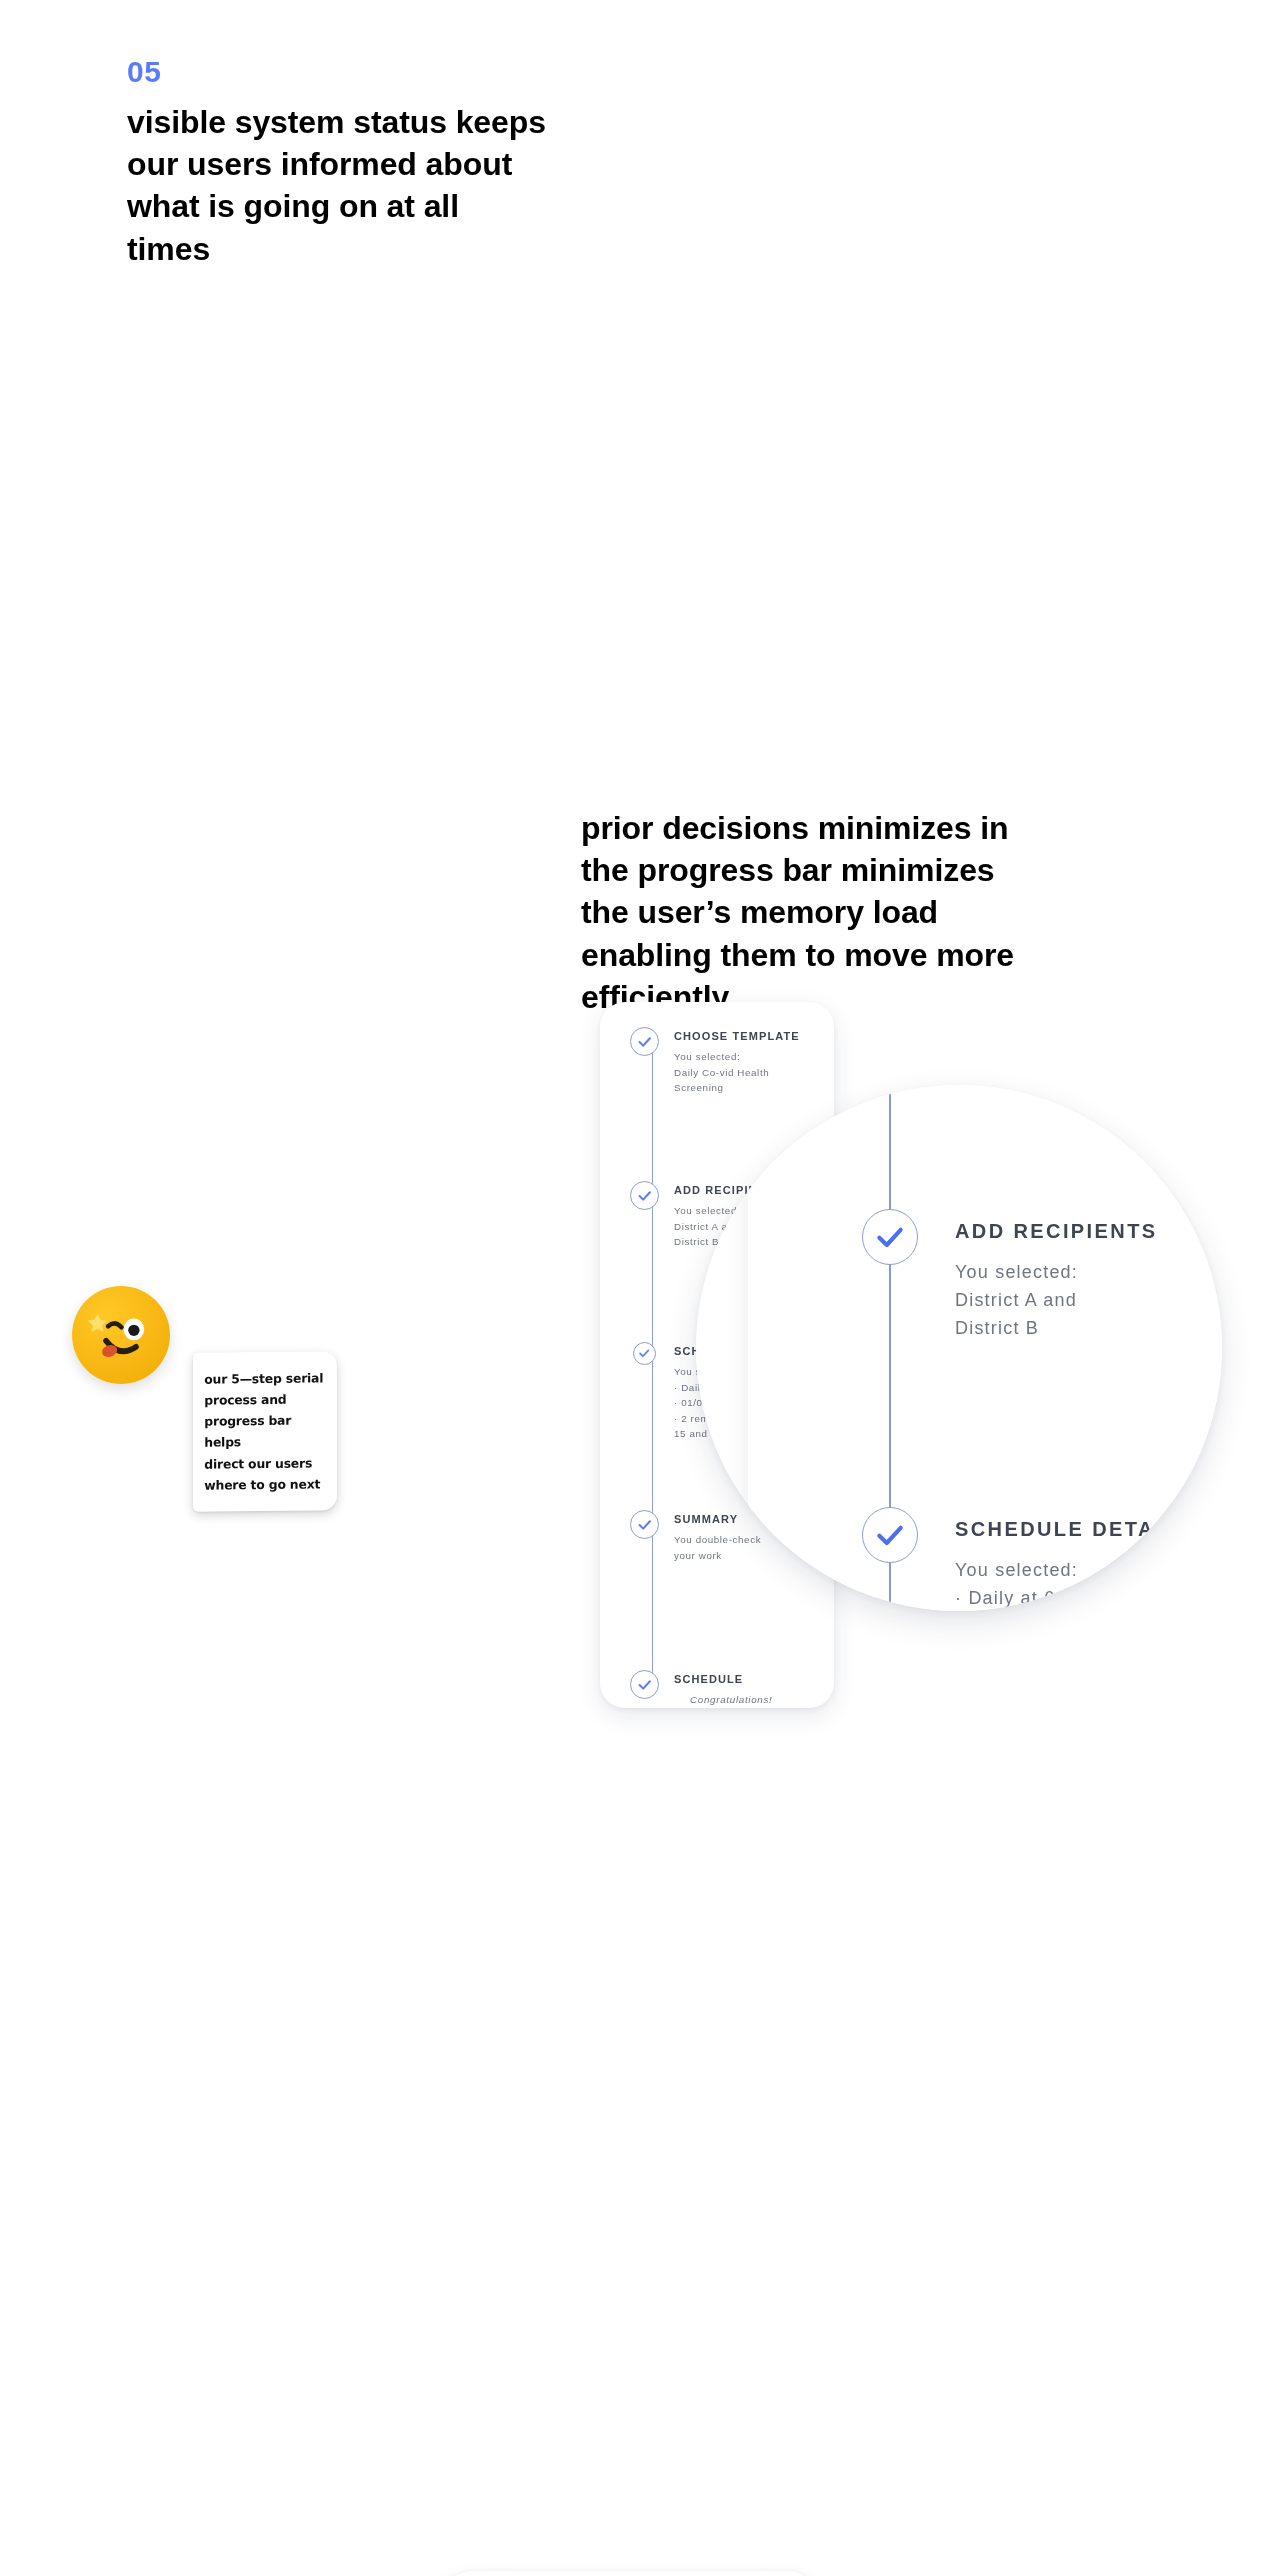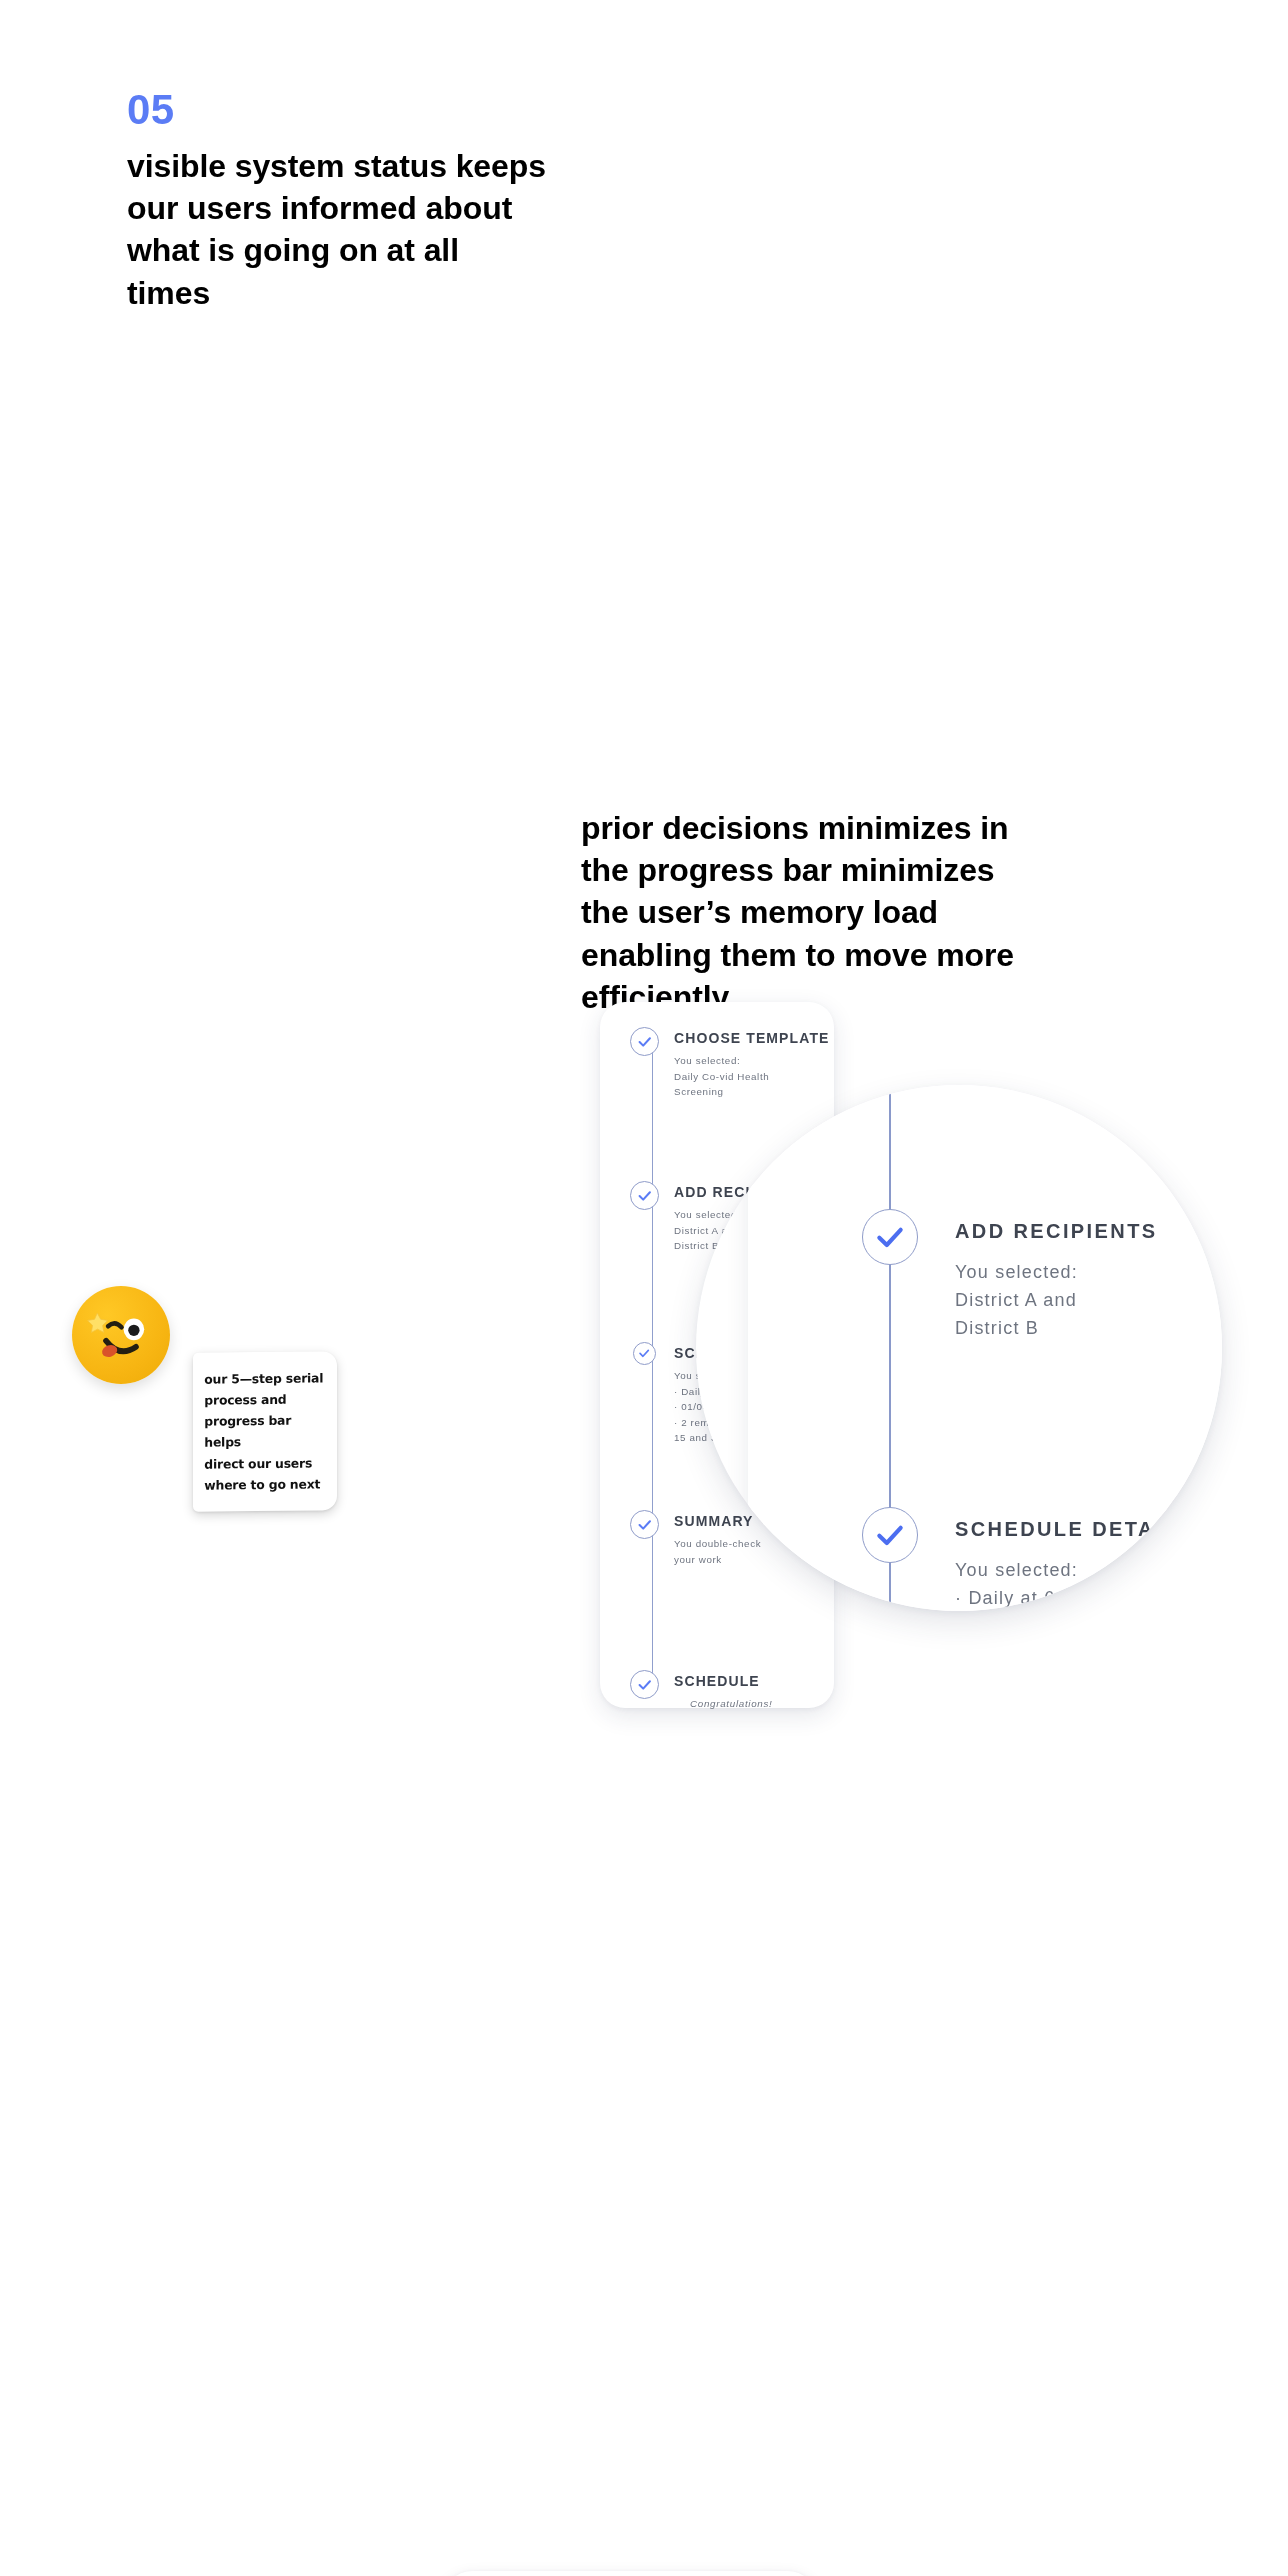--- a/index.html
+++ b/index.html
@@ -16,25 +16,24 @@
     position: relative;
     width: 1288px;
     height: 2748px;
     background: #ffffff;
   }
 
   
   .section-num {
     font-family: "Liberation Sans", sans-serif;
     font-weight: bold;
-    font-size: 42px;
+    font-size: 30px;
     letter-spacing: 0.5px;
     color: #5b7cf5;
     line-height: 1;
-    margin-top: 32px;
   }
 
   .section-head {
     font-family: "Liberation Sans", sans-serif;
     font-weight: bold;
     font-size: 32px;
     line-height: 1.32;
     color: #000000;
     letter-spacing: -0.1px;
   }
@@ -100,21 +99,21 @@
   }
   .step-check.small { width: 23px; height: 23px; left: 3.1px; }
 
   .step-check svg { display: block; }
 
   .step-body { margin-left: 44px; padding-top: 3.1px; }
 
   .step-title {
     font-family: "Liberation Sans", sans-serif;
     font-weight: bold;
-    font-size: 14px;
+    font-size: 11px;
     letter-spacing: 1.1px;
     color: #3e4450;
     text-transform: uppercase;
     white-space: nowrap;
   }
 
   .step-desc {
     margin-top: 7.2px;
     font-family: "Liberation Sans", sans-serif;
     font-size: 9.8px;

